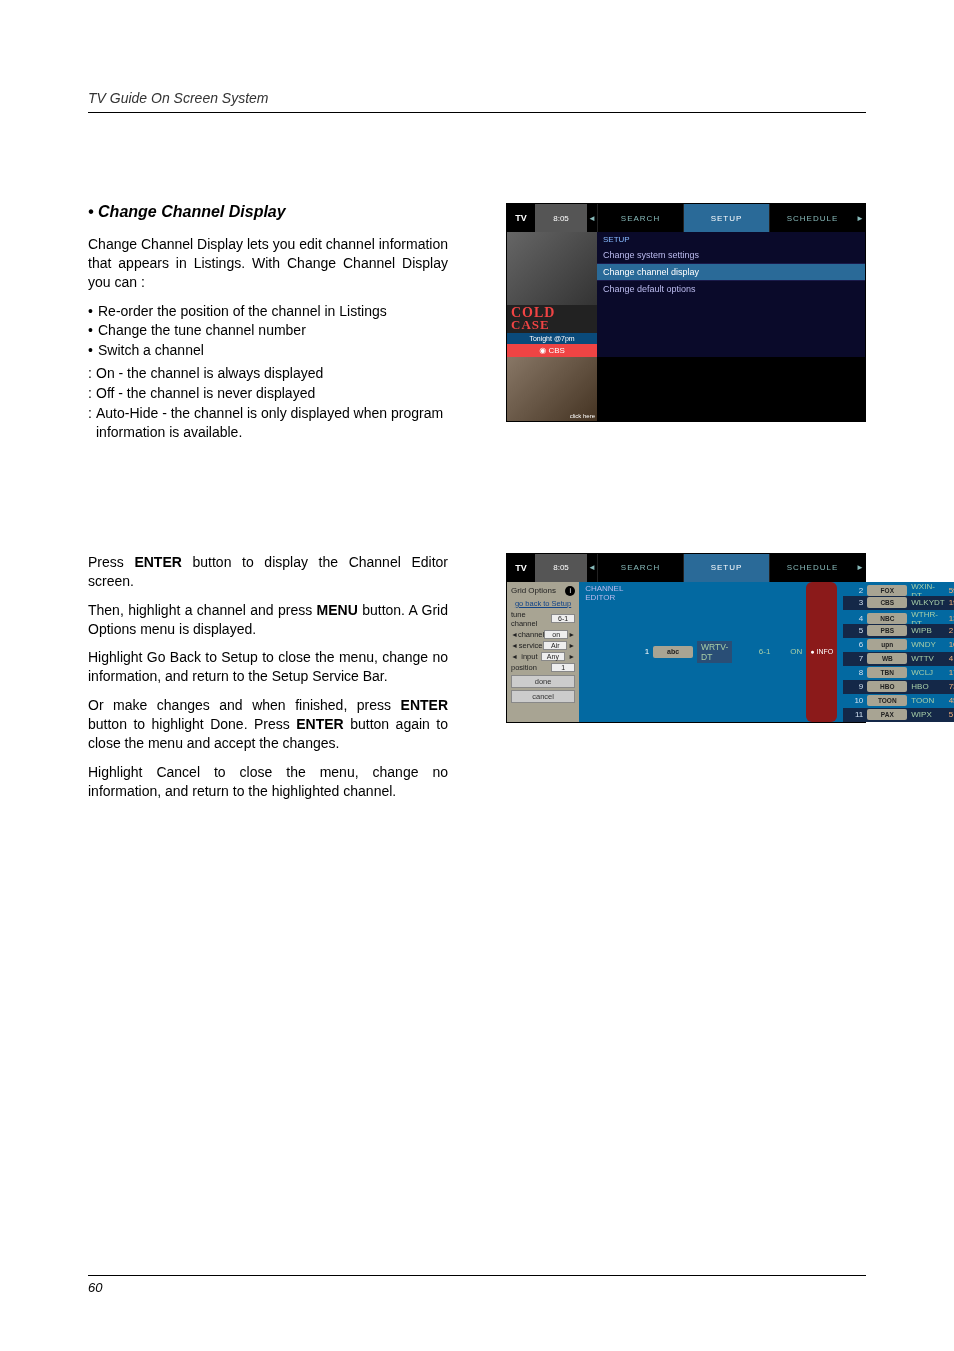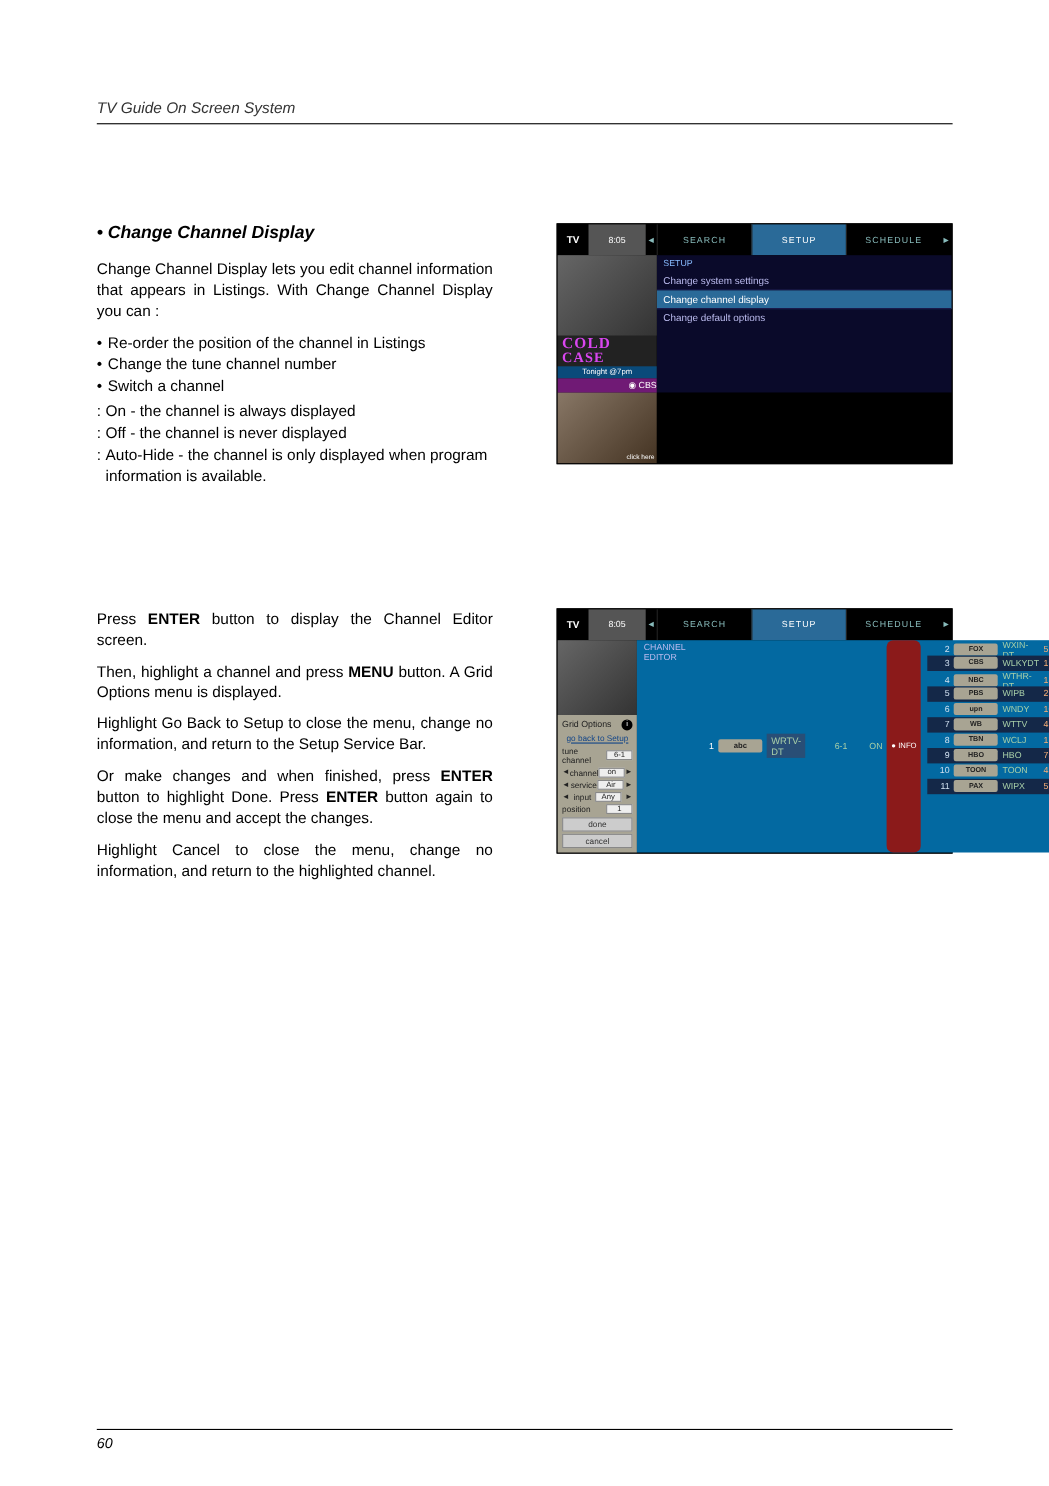--- a/index.html
+++ b/index.html
@@ -157,43 +157,43 @@
       flex-direction: column;
       position: relative;
     }
     .tv-promo-img {
       width: 100%;
       flex: 1;
       background: linear-gradient(135deg, #666, #333);
       min-height: 60px;
     }
     .tv-gold {
-      color: #d946ef;
+      color: #ef4444;
       font-weight: bold;
       font-size: 14px;
       font-family: Georgia, serif;
       letter-spacing: 1px;
       padding: 2px 4px;
       line-height: 0.9;
     }
     .tv-gold .case {
       font-size: 13px;
       text-align: left;
       padding-right: 4px;
     }
     .tv-tonight {
       background: #0a4a7a;
       color: #fff;
       text-align: center;
       font-size: 7px;
       padding: 2px 0;
     }
     .tv-cbs {
-      background: #701a75;
-      text-align: right;
+      background: #ef4444;
+      text-align: center;
       padding: 2px 0;
     }
     .tv-right {
       flex: 1;
       background: #0a0a2a;
       display: flex;
       flex-direction: column;
     }
     .tv-setup-label {
       color: #8bf;
@@ -261,21 +261,20 @@
       position: relative;
     }
     .ce-body {
       display: flex;
       align-items: stretch;
     }
     .ce-left {
       width: 97px;
       background: #111;
       display: flex;
-      flex-direction: column;
     }
     .ce-left-img {
       height: 68px;
       background: linear-gradient(135deg, #666, #333);
     }
     .ce-panel {
       background: #a8a493;
       color: #222;
       padding: 2px 0;
     }
@@ -415,21 +414,21 @@
       overflow: hidden;
     }
     .ce-row .name { color: #a8cfa8; font-size: 8px; }
     .ce-row .ch { color: #fab078; text-align: left; font-size: 8px; }
     .ce-row .on { color: #a8cfa8; text-align: right; font-size: 8px; }
 
     .page-footer {
       position: absolute;
       left: 88px;
       right: 88px;
-      bottom: 32px;
+      bottom: 56px;
       margin-top: 40px;
     }
     .page-footer hr {
       border: none;
       border-top: 1px solid #000;
       margin-bottom: 4px;
     }
     .page-footer .num {
       font-size: 13px;
       font-style: italic;

